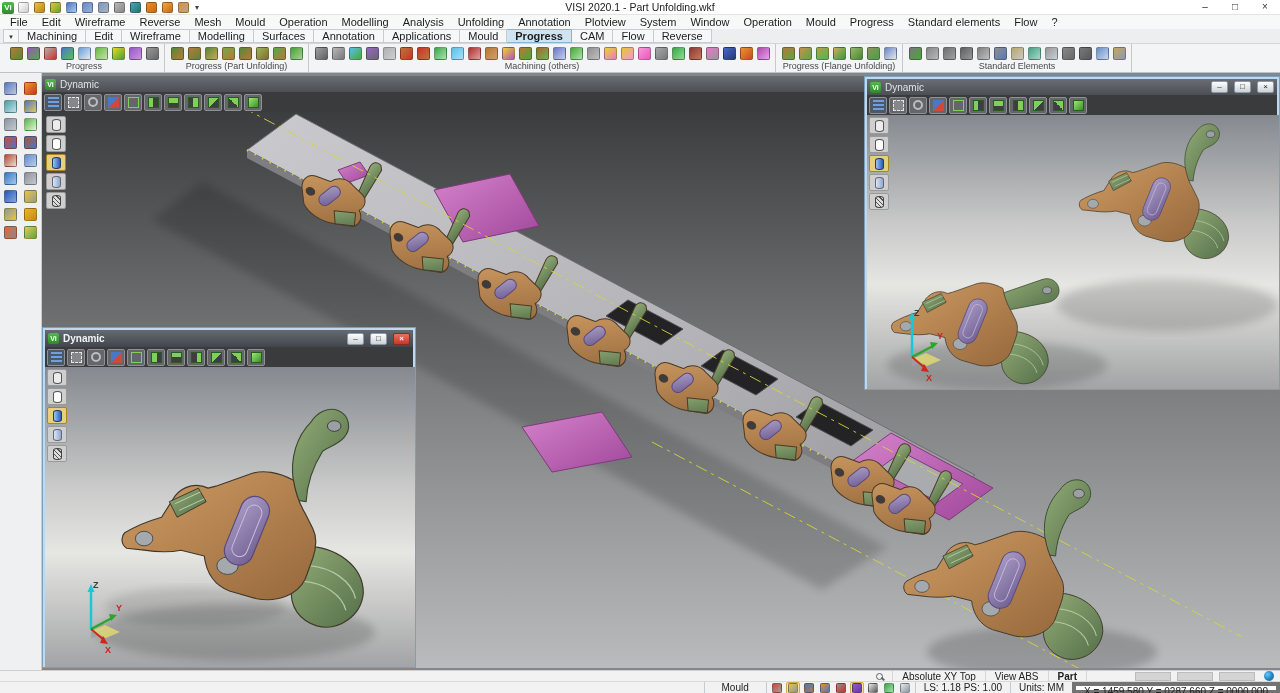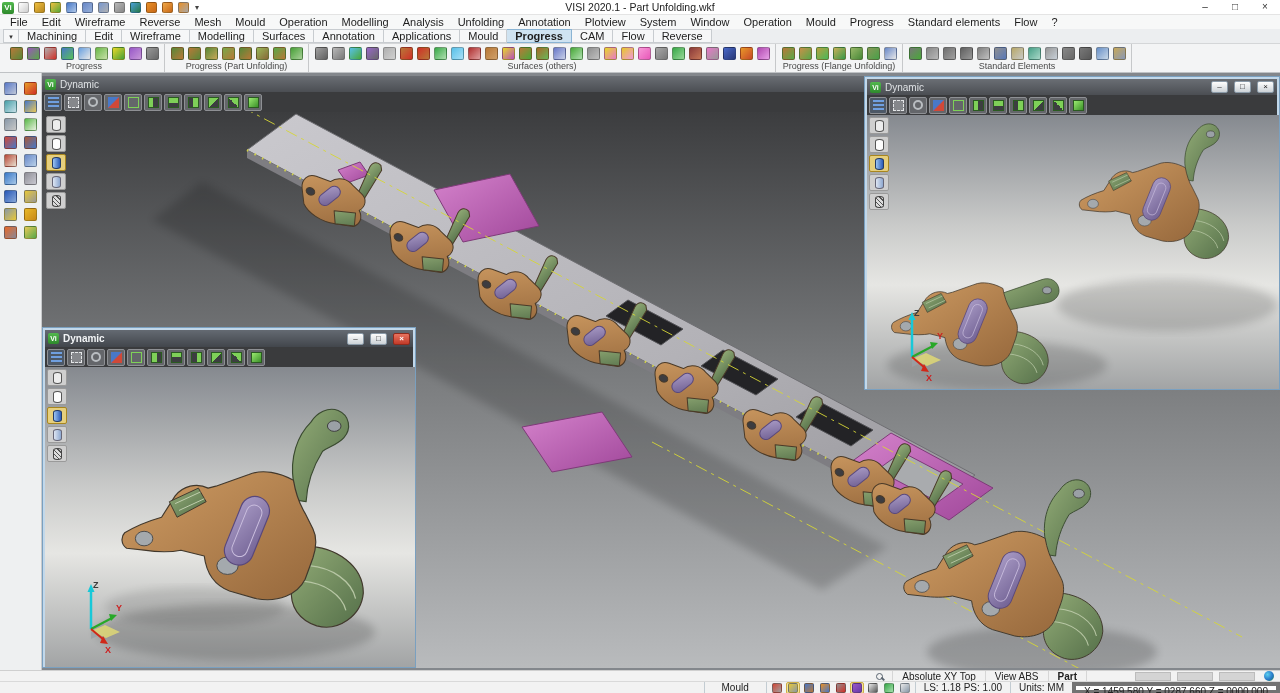--- a/index.html
+++ b/index.html
@@ -409,21 +409,21 @@
         <span class="icon-cell">
           <span class="gi" style="background: linear-gradient(135deg, rgb(72, 104, 200), rgb(40, 56, 120));"></span>
         </span>
         <span class="icon-cell">
           <span class="gi" style="background: linear-gradient(135deg, rgb(232, 152, 40), rgb(200, 72, 40));"></span>
         </span>
         <span class="icon-cell">
           <span class="gi" style="background: linear-gradient(135deg, rgb(176, 72, 176), rgb(232, 160, 232));"></span>
         </span>
       </div>
-    <div class="rlabel">Surfaces (others)</div>
+    <div class="rlabel">Machining (others)</div>
   </div>
   <div class="rgroup">
     <div class="ricons">
         <span class="icon-cell">
           <span class="gi" style="background: linear-gradient(135deg, rgb(184, 120, 56), rgb(88, 168, 72));"></span>
         </span>
         <span class="icon-cell">
           <span class="gi" style="background: linear-gradient(135deg, rgb(200, 144, 72), rgb(88, 168, 72));"></span>
         </span>
         <span class="icon-cell">

